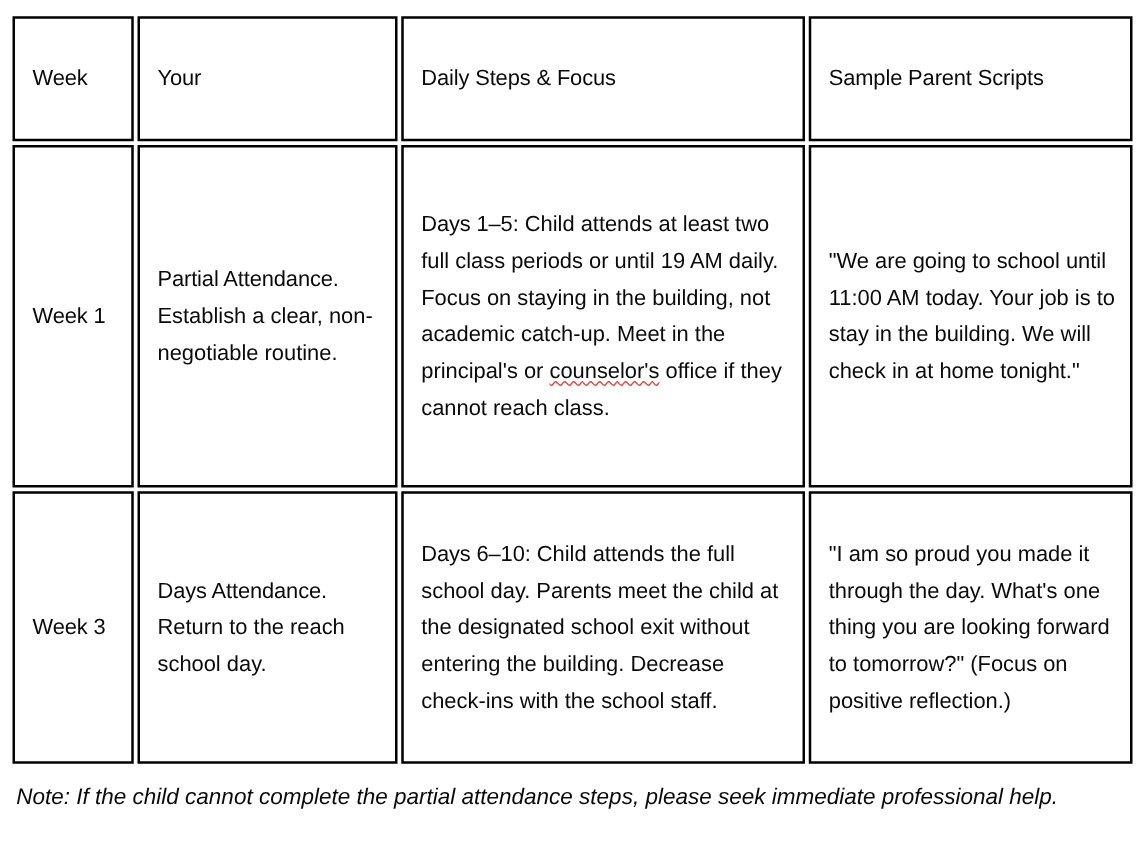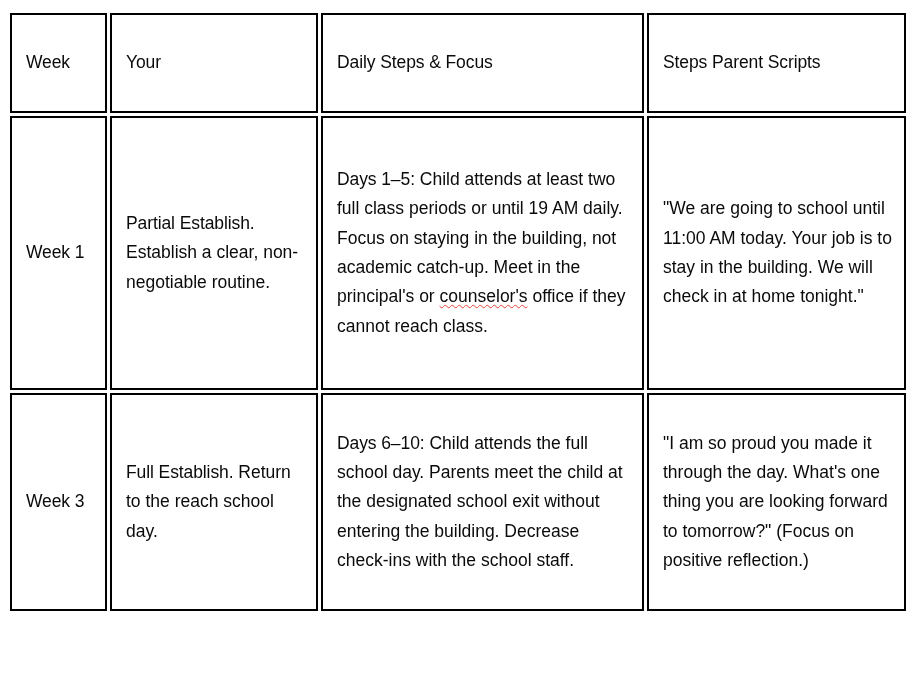--- a/index.html
+++ b/index.html
@@ -106,37 +106,38 @@
       <col class="c-goal">
       <col class="c-steps">
       <col class="c-scripts">
     </colgroup>
 
     <thead>
       <tr>
         <th>Week</th>
         <th>Your</th>
         <th>Daily Steps &amp; Focus</th>
-        <th>Steps Parent Scripts</th>
+        <th>Sample Parent Scripts</th>
       </tr>
     </thead>
 
     <tbody>
 
       <tr class="row-week1">
         <td class="week-cell">Week 1</td>
-        <td><span class="lead">Partial Establish.</span><span> Establish a clear, non-negotiable routine.</span></td>
+        <td><span class="lead">Partial Attendance.</span><span> Establish a clear, non-negotiable routine.</span></td>
         <td><span class="lead">Days 1–5:</span><span> Child attends at least two full class periods or until 19 AM daily. Focus on staying in the building, not academic catch-up. Meet in the principal's or </span><span class="misspelled">counselor's</span><span> office if they cannot reach class.</span></td>
         <td>"We are going to school until 11:00 AM today. Your job is to stay in the building. We will check in at home tonight."</td>
       </tr>
 
       <tr class="row-week2">
         <td class="week-cell">Week 3</td>
-        <td><span class="lead">Full Establish.</span><span> Return to the reach school day.</span></td>
+        <td><span class="lead">Days Attendance.</span><span> Return to the reach school day.</span></td>
         <td><span class="lead">Days 6–10:</span><span> Child attends the full school day. Parents meet the child at the designated school exit without entering the building. Decrease check-ins with the school staff.</span></td>
         <td>"I am so proud you made it through the day. What's one thing you are looking forward to tomorrow?" (Focus on positive reflection.)</td>
       </tr>
 
     </tbody>
   </table>
 
+  <p class="note">Note: If the child cannot complete the partial attendance steps, please seek immediate professional help.</p>
 
 </div>
 
 </body></html>

